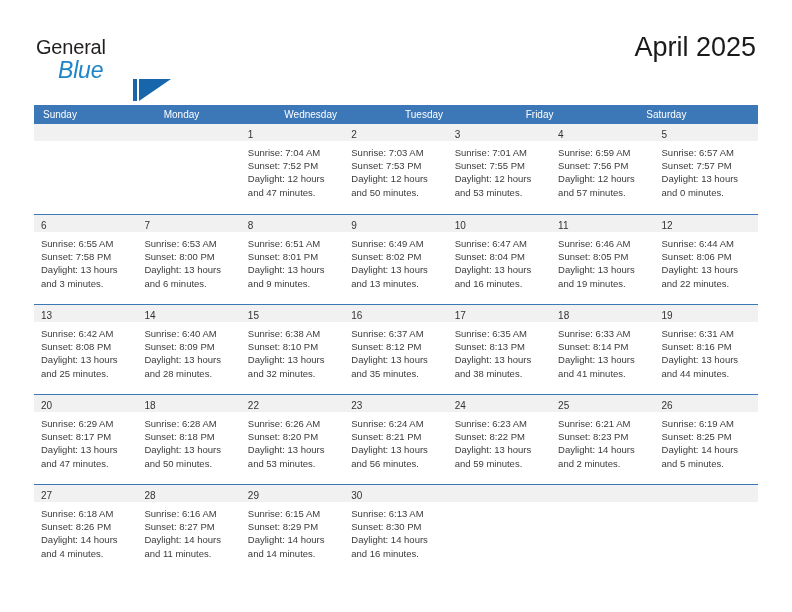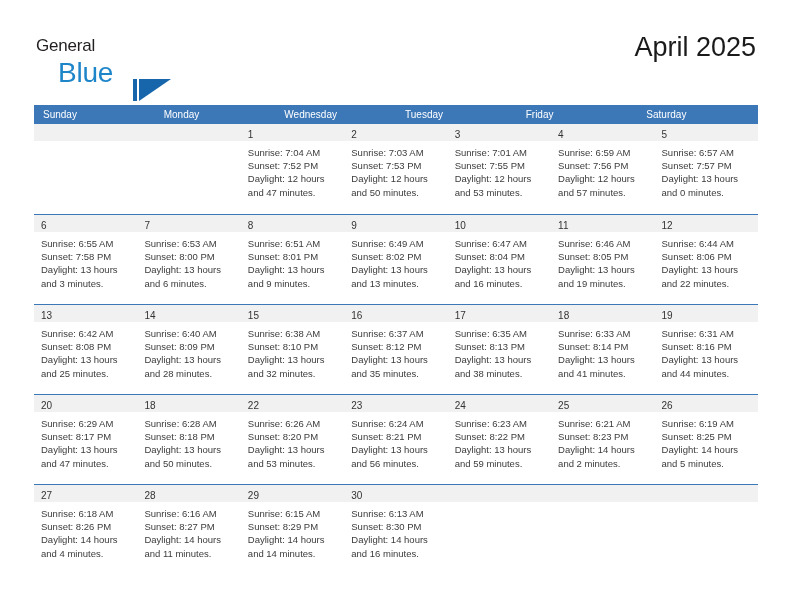--- a/index.html
+++ b/index.html
@@ -35,33 +35,34 @@
     position: absolute;
     left: 36px;
     top: 36px;
     width: 160px;
     height: 48px;
   }
   .logo-general {
     position: absolute;
     left: 0;
     top: 0;
-    font-size: 17px;
+    font-size: 20px;
     letter-spacing: -0.2px;
     color: #231f20;
     font-family: "Liberation Sans", sans-serif;
   }
   .logo-blue {
     position: absolute;
     left: 22px;
     top: 21px;
-    font-size: 28px;
+    font-size: 23px;
     letter-spacing: -0.2px;
     color: #1e85c9;
     font-family: "Liberation Sans", sans-serif;
+    font-style: italic;
   }
   .logo-mark {
     position: absolute;
     left: 97px;
     top: 43px;
     width: 38px;
     height: 22px;
   }
   .logo-mark .bar {
     position: absolute;

